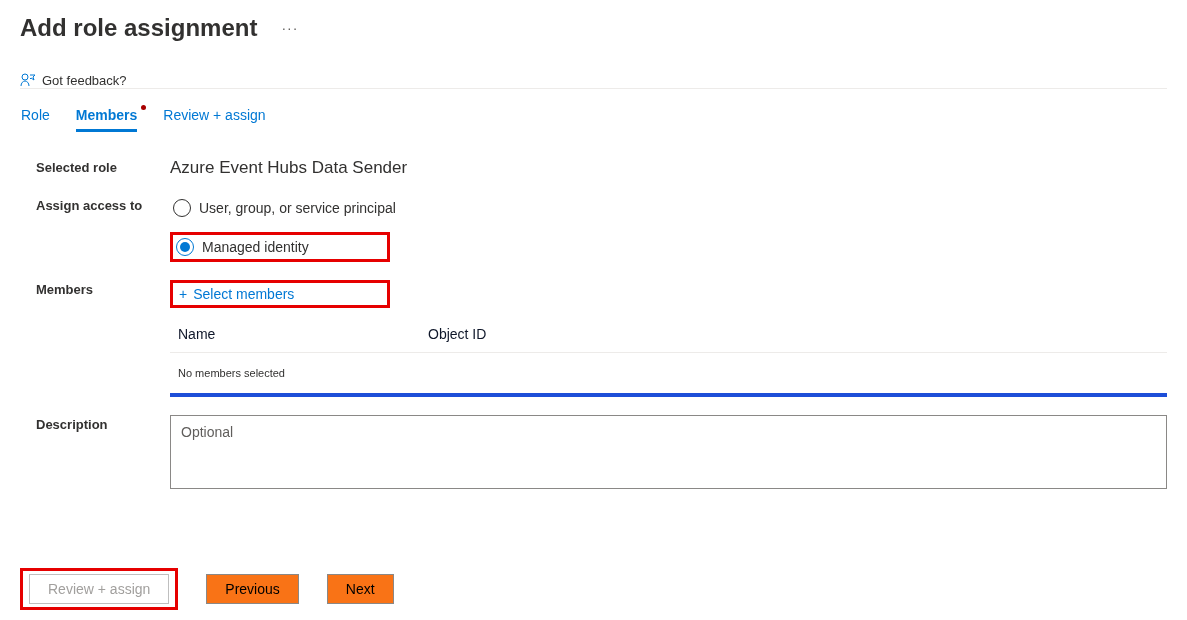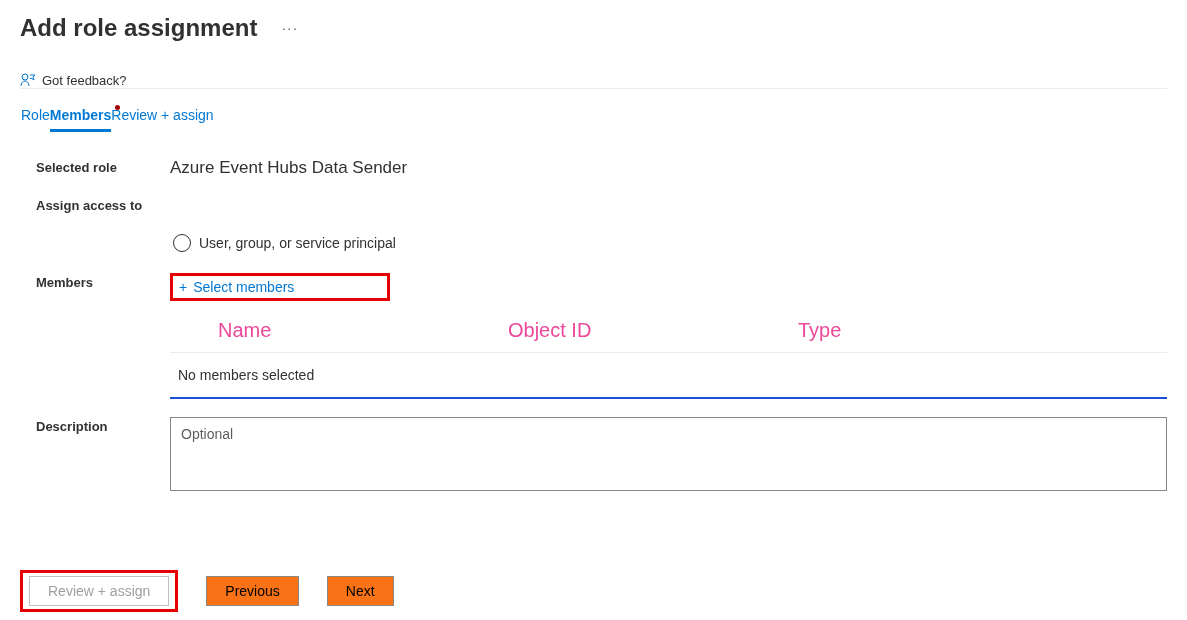--- a/index.html
+++ b/index.html
@@ -11,44 +11,44 @@
     color: #323130;
     background: #fff;
     width: 1187px;
   }
   .header-row { display: flex; align-items: center; gap: 24px; margin-bottom: 30px; }
   .page-title { font-size: 24px; font-weight: 600; color: #323130; }
   .ellipsis { color: #605e5c; font-size: 14px; letter-spacing: 1px; cursor: pointer; }
   .toolbar { display: flex; align-items: center; gap: 6px; border-bottom: 1px solid #edebe9; margin-bottom: 18px; cursor: pointer; }
   .feedback-icon { width: 16px; height: 16px; display:inline-block; color:#0078d4;}
   .feedback-text { font-size: 13px; color: #323130; }
-  .tabs { display: flex; margin-bottom: 26px; padding-left: 1px; text-align: center; }
+  .tabs { display: flex; gap: 26px; margin-bottom: 26px; padding-left: 1px; text-align: center; }
   .tab { font-size: 14px; color: #0078d4; cursor: pointer; padding-bottom: 6px; position: relative; }
   .tab.active { font-weight: 600; border-bottom: 3px solid #0078d4; }
   .tab-badge { position:absolute; top:-2px; right:-9px; width:5px; height:5px; border-radius:50%; background:#a80000; }
   .form-grid { display: grid; grid-template-columns: 150px 1fr; row-gap: 18px; align-items: start; }
   .label-col { font-weight: 600; font-size: 13px; color: #323130; padding-top: 2px; margin-left: 16px; }
   .value-text { font-size: 17px; color: #323130; }
-  .radio-group { display: flex; flex-direction: column; gap: 12px; margin-top: 35px; }
+  .radio-group { display: flex; flex-direction: column; gap: 12px; }
   .radio-row { display: flex; align-items: center; gap: 8px; font-size: 14px; cursor: pointer; padding: 3px 4px 3px 3px; }
   .radio-circle { width: 18px; height: 18px; border: 1px solid #323130; border-radius: 50%; display:flex; align-items:center; justify-content:center; }
   .radio-circle.checked { border-color: #0078d4; }
   .radio-dot { width: 10px; height: 10px; border-radius: 50%; background: #0078d4; } 
   .red-box { border: 3px solid #e60000; display:inline-flex; align-items:center; }
   .red-box.managed { width: 220px; }
   .red-box.select { width: 220px; }
   .select-link { display: inline-flex; align-items:center; gap:6px; padding: 3px 6px 3px 6px; color:#0078d4; font-size:14px; cursor:pointer; }
   .plus-icon { font-size: 14px; color:#0078d4; line-height:1; }
   .members-table { margin-top: 4px; }
   .members-table .thead { display:flex; border-bottom:1px solid #edebe9; padding: 14px 8px 10px 8px; }
-  .members-table .col { font-weight:400; color:#ec4899; font-size:20px;margin-left:40px; }
+  .members-table .col { font-weight:400; color:#0f172a; font-size:14px; }
   .members-table .col.name { width: 250px; }
   .members-table .col.oid { width: 250px; }
   .members-table .col.type { flex:1; }
-  .members-table .empty { padding: 14px 8px; border-bottom:2px solid #1d4ed8; font-size:14px; color:#323130; }
+  .members-table .empty { padding: 14px 8px; border-bottom:4px solid #1d4ed8; font-size:11px; color:#323130; }
   textarea.desc {
     width: 100%; height: 74px; resize: none; border: 1px solid #8a8886; padding: 8px 10px;
     font-family: inherit; font-size: 14px; color:#323130;
   }
   textarea.desc::placeholder { color:#605e5c; }
   .footer { position: relative; margin-top: 76px; display:flex; gap: 28px; align-items:center; }
   .btn { height: 30px; padding: 0 18px; border:1px solid #8a8886; background:#f97316; font-size:14px; cursor:pointer; font-family:inherit; }
   .btn.disabled { color:#a19f9d; border-color:#bfbfbf; cursor:default; background:#fff;}
   .red-box-footer { border:3px solid #e60000; padding: 3px 6px; display:inline-flex; }
   svg { display:block; }
@@ -84,35 +84,42 @@
 <div class="form-grid">
   <div class="label-col">Selected role</div>
   <div class="value-text">Azure Event Hubs Data Sender</div>
 
   <div class="label-col">Assign access to</div>
   <div class="radio-group">
     <label class="radio-row">
       <span class="radio-circle"></span>
       <span>User, group, or service principal</span>
     </label>
+    <span class="red-box managed">
+      <label class="radio-row">
+        <span class="radio-circle checked">
+            <span class="radio-dot"></span>
+          </span>
+        <span>Managed identity</span>
+      </label>
+    </span>
   </div>
 
   <div class="label-col">Members</div>
   <div>
     <span class="red-box select">
       <span class="select-link">
         <span class="plus-icon">+</span>
         <span>Select members</span>
       </span>
     </span>
     <div class="members-table">
       <div class="thead">
         <div class="col name">Name</div>
         <div class="col oid">Object ID</div>
-        <div class="col type">Type</div>
       </div>
       <div class="empty">No members selected</div>
     </div>
   </div>
 
   <div class="label-col">Description</div>
   <div>
     <textarea class="desc" placeholder="Optional" style=""></textarea>
   </div>
 </div>

